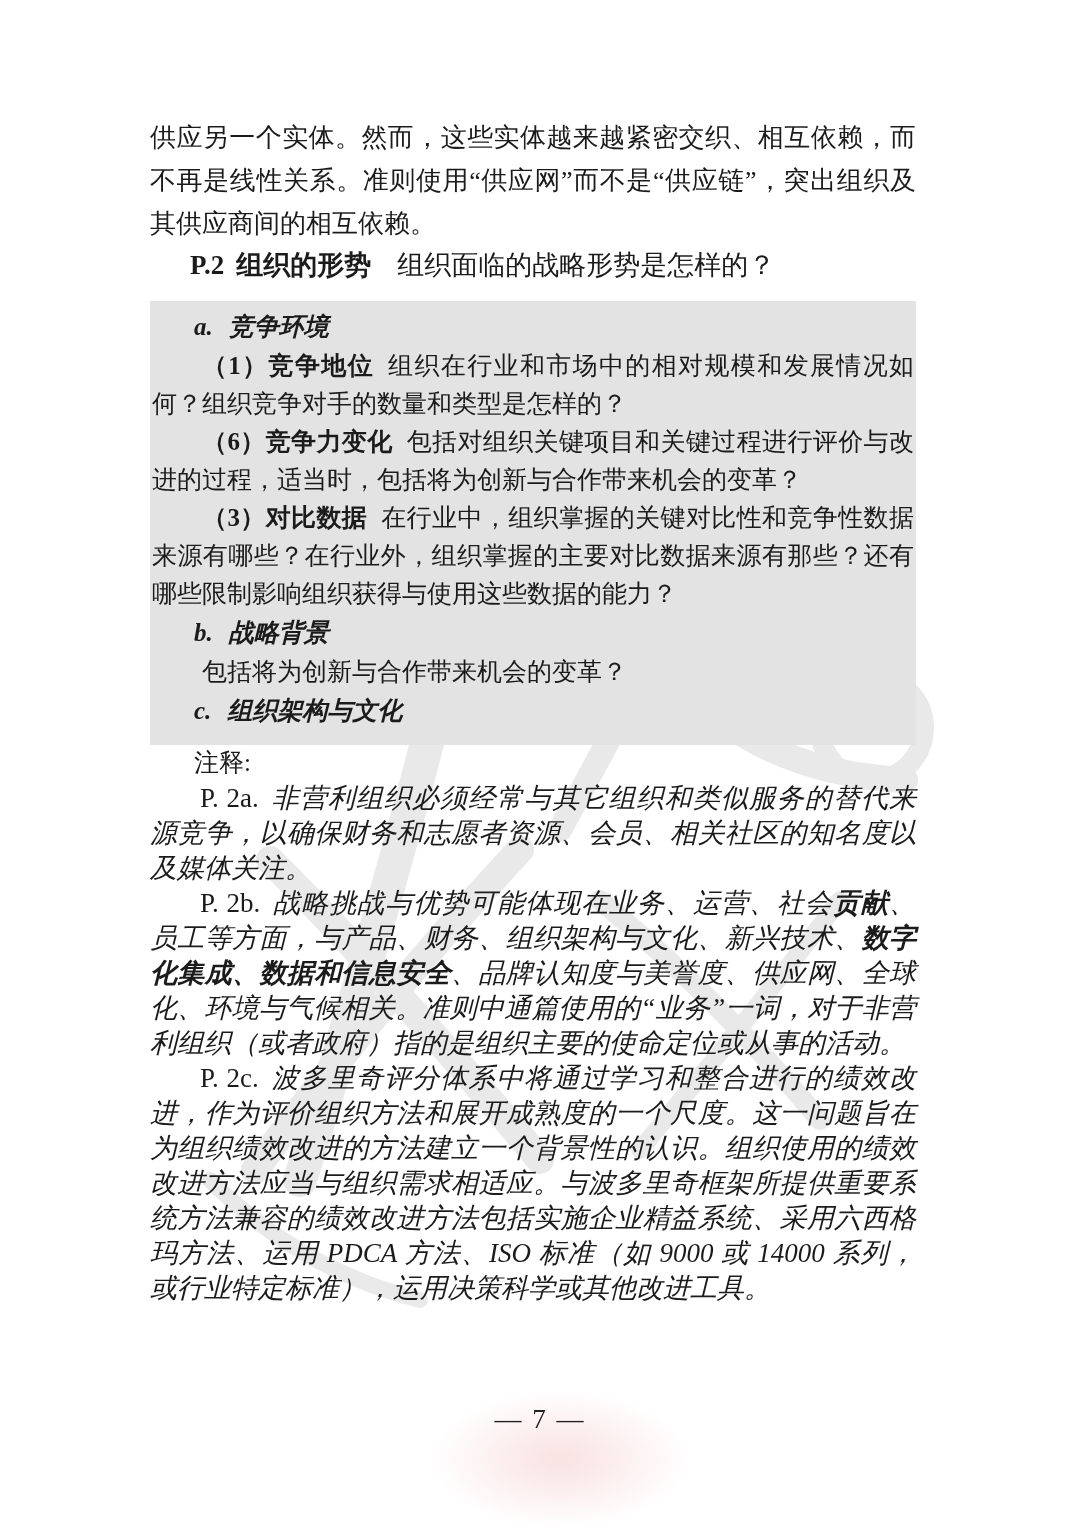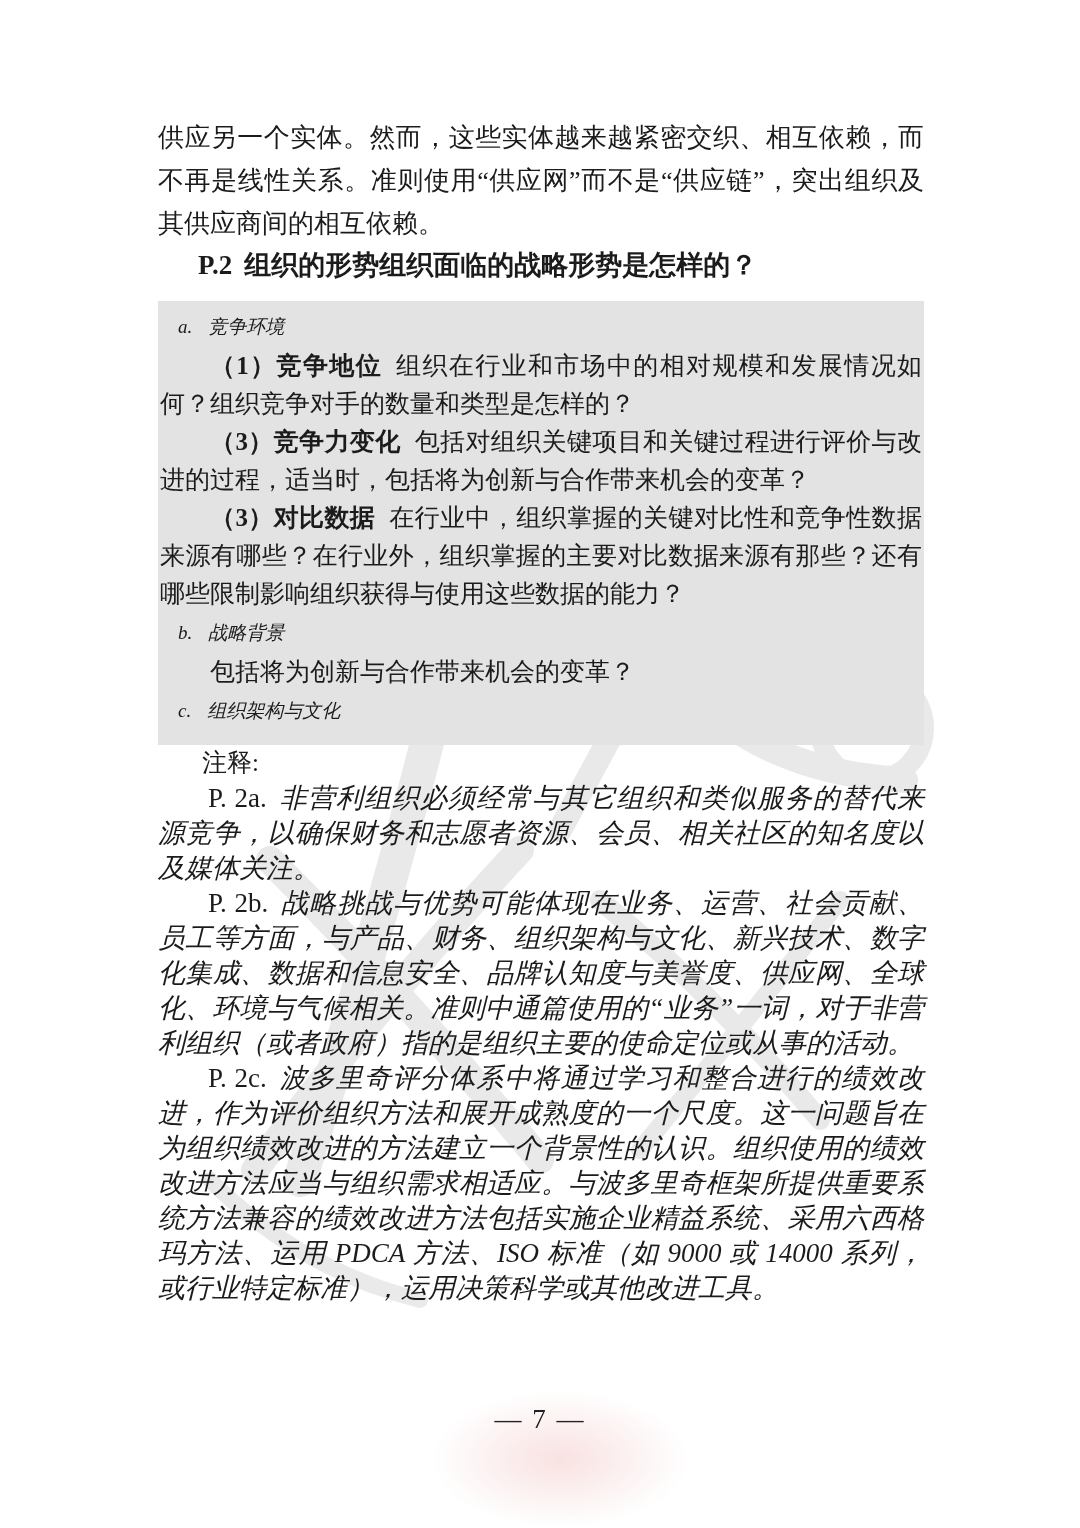--- a/index.html
+++ b/index.html
@@ -14,46 +14,46 @@
 
   
   .wm-layer { position: absolute; left: 0; top: 0; width: 1080px; height: 1528px; z-index: 0; pointer-events: none; }
   .wm-pink {
     position: absolute; left: 430px; top: 1390px; width: 260px; height: 138px;
     background: radial-gradient(ellipse at center, rgba(238,170,170,0.35) 0%, rgba(238,170,170,0.0) 70%);
   }
 
   
   .content {
-    position: absolute; left: 158px; top: 116px; width: 766px; z-index: 2;
+    position: absolute; left: 150px; top: 116px; width: 766px; z-index: 2;
   }
   .content p { margin: 0; text-align: justify; }
 
   .intro { font-size: 26px; line-height: 43px; }
 
   .sec-heading {
     margin-top: 44px;
     padding-left: 40px;
     font-size: 27px;
     font-weight: bold;
     line-height: 40px;
     white-space: nowrap;
   }
   .sec-heading .sec-title { margin-left: 12px; }
-  .sec-heading .sec-question { font-weight: bold; }
+  .sec-heading .sec-question { margin-left: 26px; font-weight: normal; }
 
   .gray-box {
     margin-top: 16px;
     background: #e3e3e3;
     padding: 6px 0 14px 0;
   }
   .box-heading {
-    padding-left: 20px;
-    font-size: 19px;
-    font-weight: normal;
+    padding-left: 44px;
+    font-size: 25px;
+    font-weight: bold;
     font-style: italic;
     line-height: 40px;
     margin-top: 8px;
   }
   .box-heading .bh-title { margin-left: 16px; }
   .box-para {
     font-size: 25px;
     line-height: 38px;
     text-indent: 50px;
     margin-top: 6px;
@@ -71,21 +71,21 @@
   }
   .note {
     font-size: 27px;
     line-height: 35px;
     text-indent: 50px;
     margin-top: 15px;
     font-style: italic;
     text-align: justify;
   }
   .note .note-label { font-style: normal; margin-right: 12px; }
-  .note .seg-bold { font-weight: normal; }
+  .note .seg-bold { font-weight: bold; }
 
   .page-num {
     position: absolute; left: 0; top: 1404px; width: 1080px;
     text-align: center; font-size: 27px; color: #222; z-index: 2;
     letter-spacing: 2px;
   }
 </style>
 </head>
 <body>
 
@@ -111,21 +111,21 @@
 
   <p class="intro">供应另一个实体。然而，这些实体越来越紧密交织、相互依赖，而不再是线性关系。准则使用“供应网”而不是“供应链”，突出组织及其供应商间的相互依赖。</p>
 
   <p class="sec-heading"><span>P.2</span><span class="sec-title">组织的形势</span><span class="sec-question">组织面临的战略形势是怎样的？</span></p>
 
   <div class="gray-box">
     <p class="box-heading"><span>a.</span><span class="bh-title">竞争环境</span></p>
 
     <p class="box-para"><span class="q-label">（1）竞争地位</span><span class="q-text">组织在行业和市场中的相对规模和发展情况如何？组织竞争对手的数量和类型是怎样的？</span></p>
 
-    <p class="box-para"><span class="q-label">（3）竞争力变化</span><span class="q-text">包括对组织关键项目和关键过程进行评价与改进的过程，适当时，包括将为创新与合作带来机会的变革？</span></p>
+    <p class="box-para"><span class="q-label">（6）竞争力变化</span><span class="q-text">包括对组织关键项目和关键过程进行评价与改进的过程，适当时，包括将为创新与合作带来机会的变革？</span></p>
 
     <p class="box-para"><span class="q-label">（3）对比数据</span><span class="q-text">在行业中，组织掌握的关键对比性和竞争性数据来源有哪些？在行业外，组织掌握的主要对比数据来源有那些？还有哪些限制影响组织获得与使用这些数据的能力？</span></p>
 
     <p class="box-heading"><span>b.</span><span class="bh-title">战略背景</span></p>
 
     <p class="box-para">包括将为创新与合作带来机会的变革？</p>
 
     <p class="box-heading"><span>c.</span><span class="bh-title">组织架构与文化</span></p>
 
   </div>

